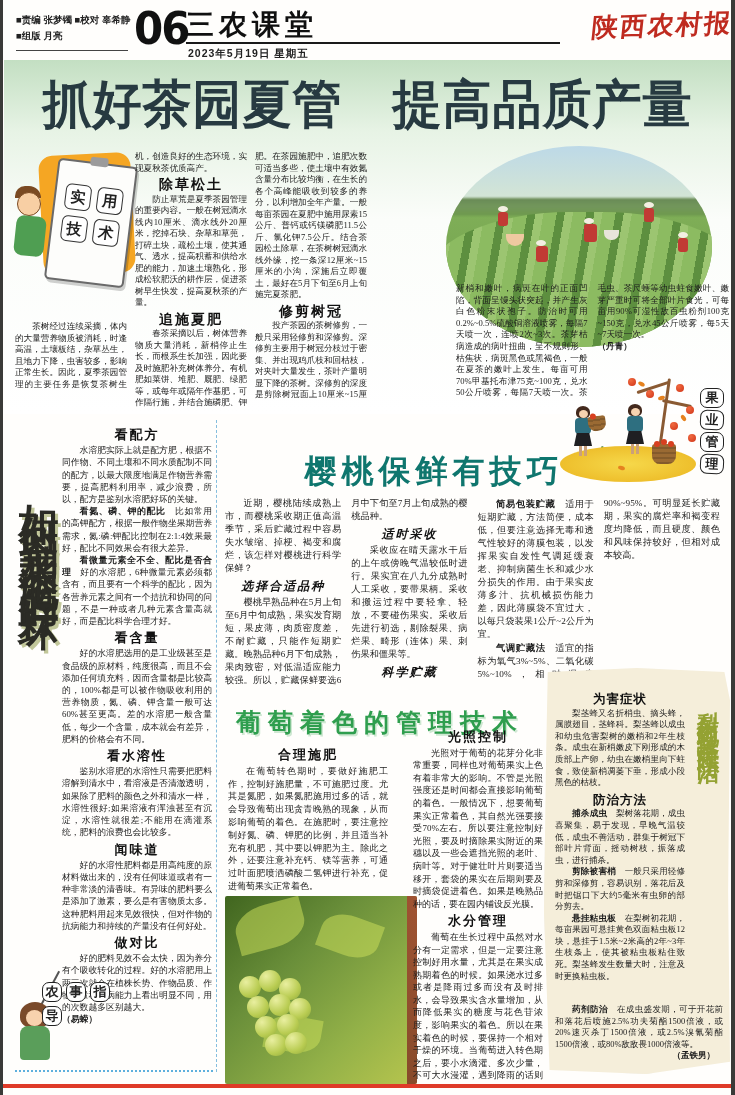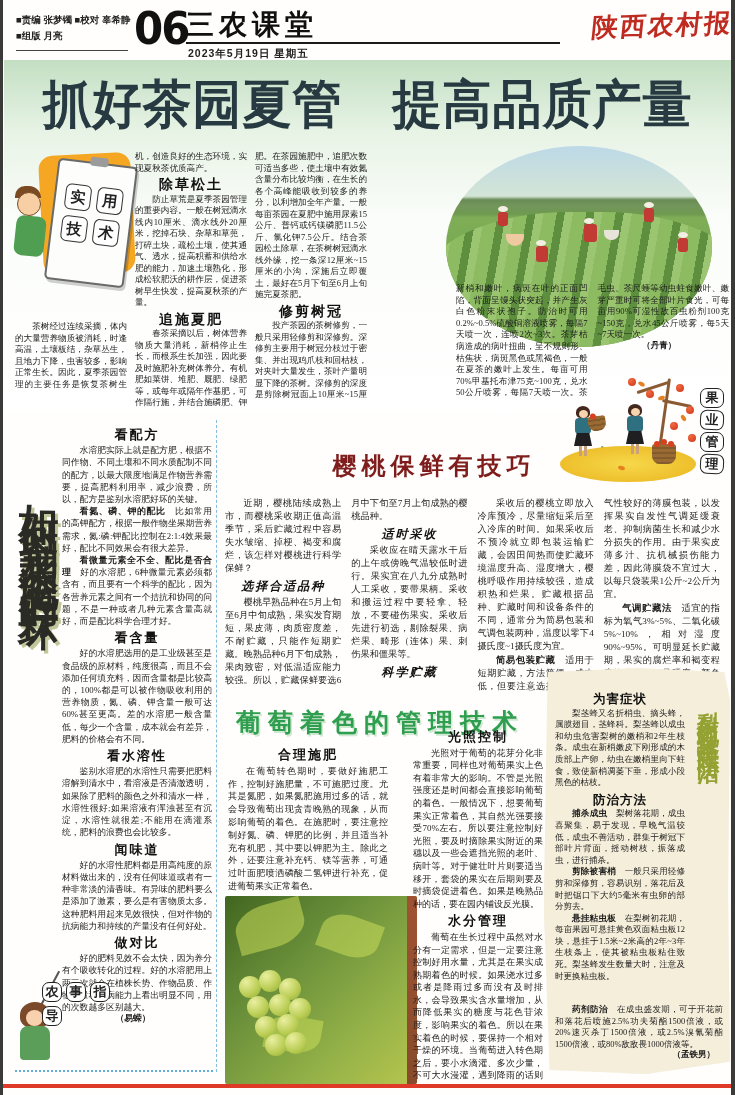--- a/index.html
+++ b/index.html
@@ -34,22 +34,22 @@
     font-size:8.6px; line-height:11.5px; text-align:justify;}
   .tea-cols .spacer { height:170px; }
   .tea-cols2 { left:456px; top:283px; width:273px; height:126px;
     column-count:2; column-gap:10px; column-fill:auto; overflow:hidden;
     font-size:8.6px; line-height:11.6px; text-align:justify;}
   p.body { text-indent:2em; text-align:justify; }
   p.cont { text-indent:0; text-align:justify; }
   .sec-head { font-family:"DejaVu Sans","Liberation Sans",sans-serif; font-weight:bold;
     text-align:center; font-size:14px; letter-spacing:2px; margin:5px 0 3px; break-inside:avoid; color:#111;}
   b.lead { font-family:"DejaVu Sans","Liberation Sans",sans-serif; font-size:1.02em; }
-  .author { display:block; text-align:center; font-weight:bold; padding-right:8px;
-    font-family:Liberation Mono, monospace;}
+  .author { display:block; text-align:left; font-weight:bold; padding-right:8px;
+    font-family:Liberation Sans, sans-serif;}
   
   .tea-photo { left:446px; top:146px; width:266px; height:201px; border-radius:50%;
     overflow:hidden; background:linear-gradient(180deg,#bdd9e7 0%,#d7e7d2 30%,#7fae57 34%,#6b9c49 100%);}
   .tea-rows { position:absolute; left:-20px; top:66px; width:320px; height:150px;
     background:repeating-linear-gradient(100deg,#8cbb61 0 13px,#5d8f3f 13px 21px,#9cc571 21px 29px);
     border-radius:45%; }
   .treeline { position:absolute; left:0; top:52px; width:266px; height:18px;
     background:linear-gradient(180deg,#55793f,#6f9a50); filter:blur(1px); opacity:.85;}
   .worker { position:absolute; width:10px; height:14px; background:#c13a34; border-radius:3px;}
   .worker:before { content:""; position:absolute; left:0px; top:-6px; width:10px; height:6px;
@@ -89,22 +89,22 @@
   .w-hair { position:absolute; left:6px; top:52px; width:30px; height:26px; background:#7a4a2a;
     border-radius:50% 50% 40% 40%;}
   .w-face { position:absolute; left:12px; top:60px; width:17px; height:16px; background:#f8d2ae;
     border-radius:50%;}
   .w-body { position:absolute; left:6px; top:76px; width:30px; height:34px; background:#5a9e5a;
     border-radius:8px 8px 4px 4px;}
   .w-stick { position:absolute; left:32px; top:18px; width:1.5px; height:52px; background:#555;
     transform:rotate(28deg);}
   .dotted-rule { left:15px; top:1070px; width:198px; border-top:2.5px dotted #5fb0dd; }
   
-  .cherry-title { left:278px; top:450px; width:312px; text-align:center; font-size:24px; font-weight:900;
-    font-family:"DejaVu Sans","Liberation Sans",sans-serif; color:#7f1d1d; letter-spacing:5px;}
+  .cherry-title { left:278px; top:450px; width:312px; text-align:center; font-size:32px; font-weight:900;
+    font-family:"DejaVu Sans","Liberation Sans",sans-serif; color:#0f766e; letter-spacing:5px;}
   .cherry-icon { left:592px; top:452px; width:26px; height:26px; }
   .cherry-icon i { position:absolute; width:11px; height:11px; background:radial-gradient(circle at 35% 35%,#e86a55,#c0271c); border-radius:50%;}
   .cherry-icon i.c2 { left:12px; top:6px; }
   .cherry-icon em { position:absolute; left:8px; top:-6px; width:2px; height:10px; background:#3f7d32; transform:rotate(20deg);}
   .cherry-cols { left:225px; top:497px; width:495px; height:196px;
     column-count:4; column-gap:10px; column-fill:auto; overflow:hidden;
     font-size:9.2px; line-height:13px; text-align:justify;}
   .cherry-cols .sec-head { font-size:12px;font-style:italic; }
   
   .persimmon { left:558px; top:376px; width:142px; height:106px; }
@@ -313,21 +313,20 @@
     <span>理</span>
   </div>
 
   <div class="abs cherry-cols">
     <p class="body">近期，樱桃陆续成熟上市，而樱桃采收期正值高温季节，采后贮藏过程中容易失水皱缩、掉梗、褐变和腐烂，该怎样对樱桃进行科学保鲜？</p>
     <div class="sec-head">选择合适品种</div>
     <p class="body">樱桃早熟品种在5月上旬至6月中旬成熟，果实发育期短，果皮薄，肉质密度差，不耐贮藏，只能作短期贮藏。晚熟品种6月下旬成熟，果肉致密，对低温适应能力较强。所以，贮藏保鲜要选6月中下旬至7月上旬成熟的樱桃品种。</p>
     <div class="sec-head">适时采收</div>
     <p class="body">采收应在晴天露水干后的上午或傍晚气温较低时进行。果实宜在八九分成熟时人工采收，要带果柄。采收和搬运过程中要轻拿、轻放，不要碰伤果实。采收后先进行初选，剔除裂果、病烂果、畸形（连体）果、刺伤果和僵果等。</p>
     <div class="sec-head">科学贮藏</div>
-    <p class="body">采收后的樱桃立即放入冷库预冷，尽量缩短采后至入冷库的时间。如果采收后不预冷就立即包装运输贮藏，会因田间热而使贮藏环境温度升高、湿度增大，樱桃呼吸作用持续较强，造成积热和烂果。贮藏根据品种、贮藏时间和设备条件的不同，通常分为简易包装和气调包装两种，温度以零下4摄氏度~1摄氏度为宜。</p>
     <p class="body"><b class="lead">简易包装贮藏</b>　<span>适用于短期贮藏，方法简便，成本低，但要注意选择无毒和透气性较好的薄膜包装，以发挥果实自发性气调延缓衰老、抑制病菌生长和减少水分损失的作用。由于果实皮薄多汁、抗机械损伤能力差，因此薄膜袋不宜过大，以每只袋装果1公斤~2公斤为宜。</span></p>
     <p class="body"><b class="lead">气调贮藏法</b>　<span>适宜的指标为氧气3%~5%、二氧化碳5%~10%，相对湿度90%~95%。可明显延长贮藏期，果实的腐烂率和褐变程度均降低，而且硬度、颜色和风味保持较好，但相对成本较高。</span></p>
   </div>
 
   <div class="abs grape-col1">
     <div class="sec-head">合理施肥</div>
     <p class="body">在葡萄转色期时，要做好施肥工作，控制好施肥量，不可施肥过度。尤其是氮肥，如果氮肥施用过多的话，就会导致葡萄出现贪青晚熟的现象，从而影响葡萄的着色。在施肥时，要注意控制好氮、磷、钾肥的比例，并且适当补充有机肥，其中要以钾肥为主。除此之外，还要注意补充钙、镁等营养，可通过叶面肥喷洒磷酸二氢钾进行补充，促进葡萄果实正常着色。</p>
   </div>
   <div class="abs grape-title">葡萄着色的管理技术</div>
   <div class="abs grape-photo">

